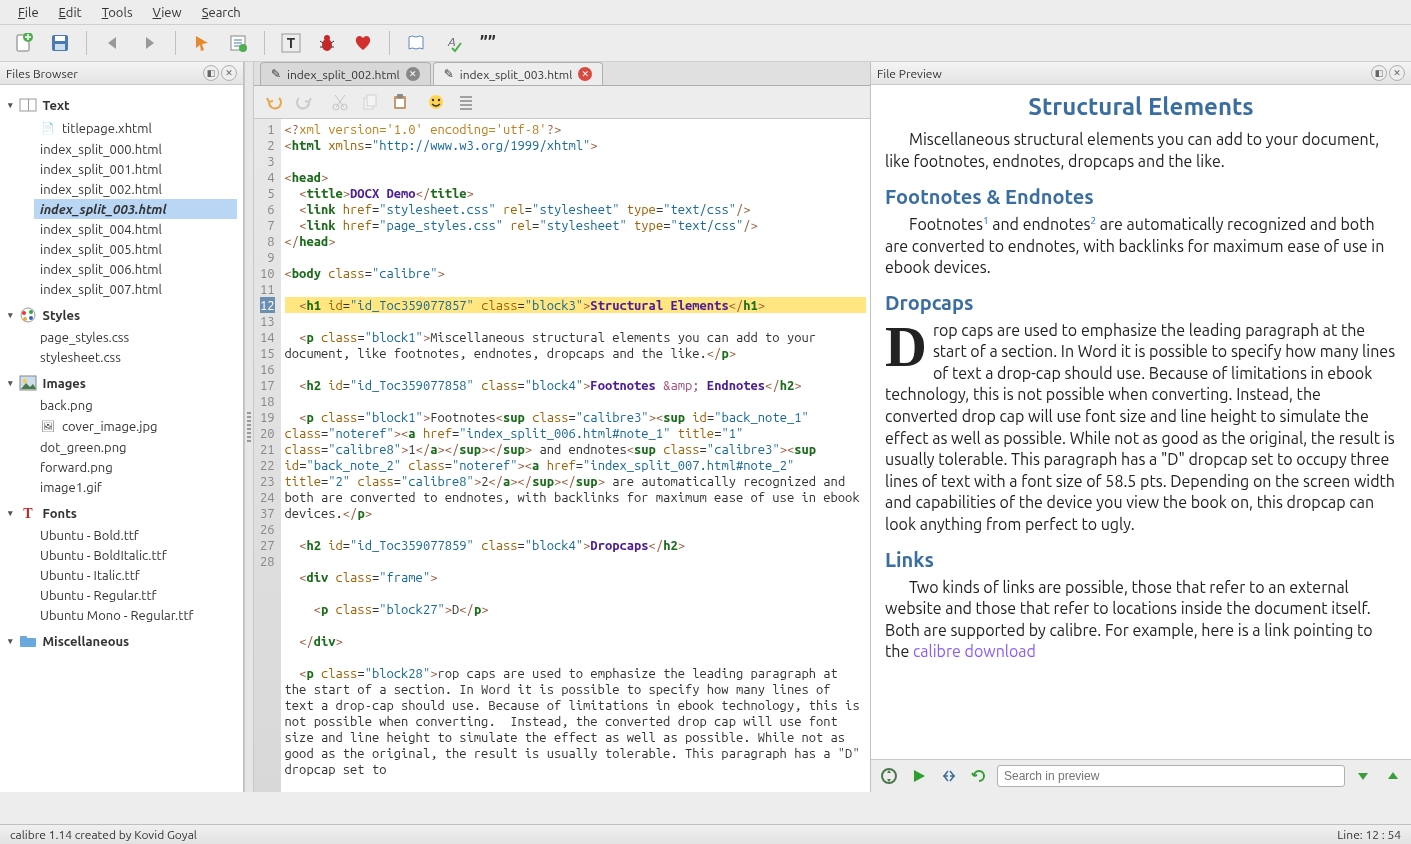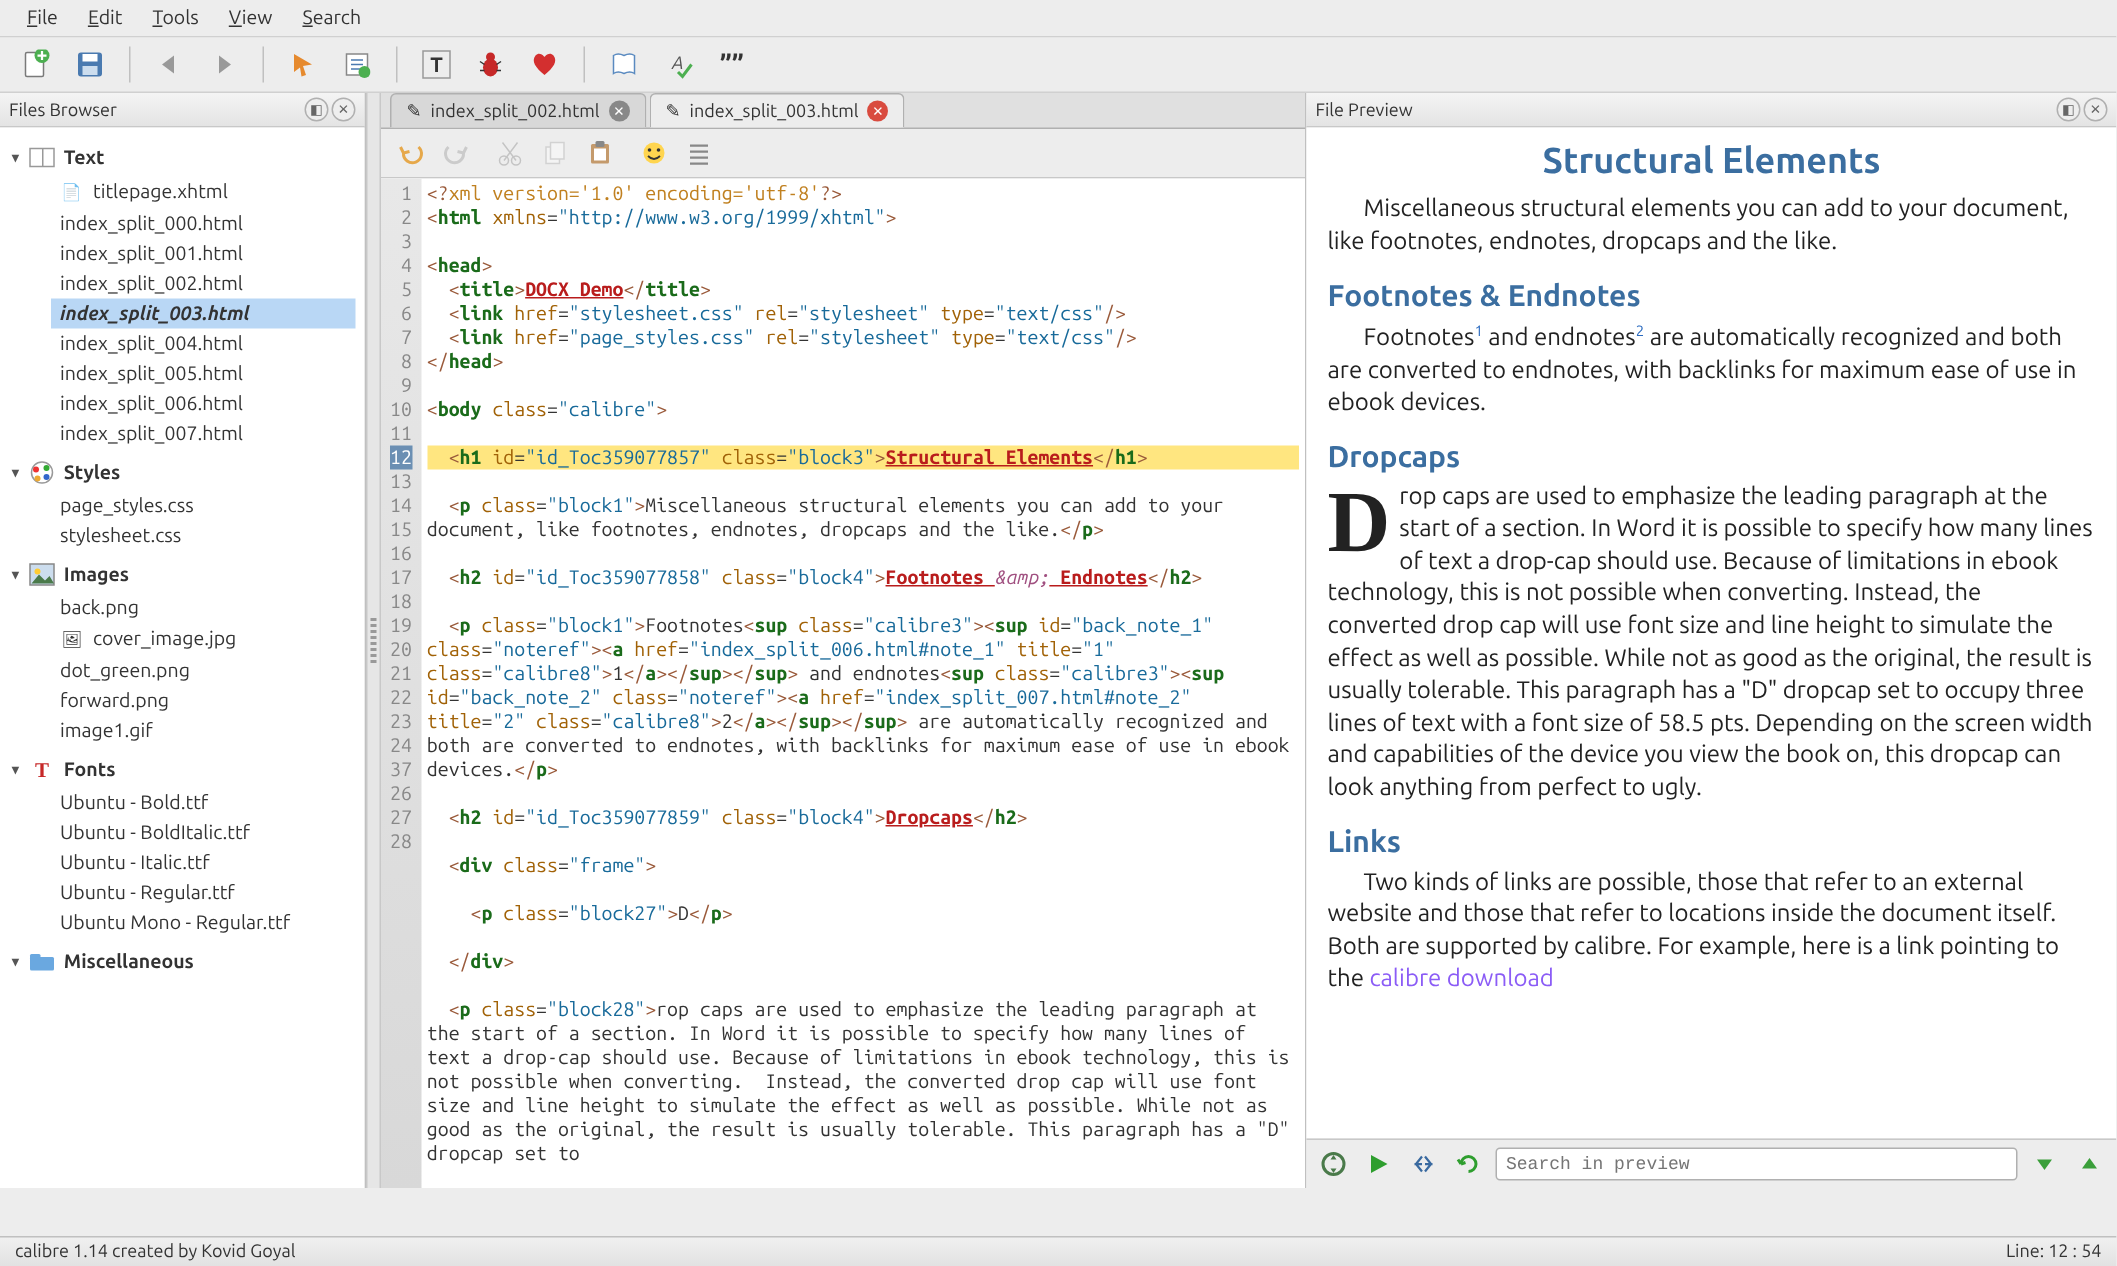--- a/index.html
+++ b/index.html
@@ -36,36 +36,36 @@
 .etbtn { width:24px;height:24px;display:flex;align-items:center;justify-content:center;cursor:pointer; }
 .code-wrap { flex:1; display:flex; overflow:hidden; background:#fff; }
 .gutter { background: linear-gradient(#e8e8e8,#d8d8d8); color:#888; text-align:right; padding: 2px 6px; font-family: "Ubuntu Mono", monospace; font-size:13px; line-height:16px; user-select:none; }
 .gutter .ln.hl { background:#6b8fb3;color:#fff; }
 .code { flex:1; font-family:"Ubuntu Mono",monospace; font-size:13px; line-height:16px; white-space:pre; overflow:auto; padding:2px 4px; color:#333; }
 .code .row { min-height:16px; }
 .code .row.hl { background:#ffe680; }
 .t-tag { color:#1a6b1a; font-weight:bold; }
 .t-attr { color:#a16207; }
 .t-str { color:#186a9a; }
-.t-txt { color:#b91c1c; font-weight:bold;text-decoration:underline; }
+.t-txt { color:#4c1d95; font-weight:bold; }
 .t-pi { color:#c08020; }
-.t-ent { color:#a05080; font-style:italic; }
+.t-ent { color:#a05080; }
 .t-punc { color:#9a5a3a; }
 .preview { width: 540px; display:flex; flex-direction:column; background:#ededed; }
 .preview-body { flex:1; overflow-y:auto; background:#fff; padding: 6px 14px 10px 14px; font-family: "Ubuntu", sans-serif; font-size:16px; line-height:1.35; color:#222; }
 .preview-body h1.title { color:#3b6ea0; font-size:24px; text-align:center; font-weight:bold; margin-bottom:6px; }
 .preview-body h2 { color:#3b6ea0; font-size:20px; font-weight:bold; margin:10px 0 4px; }
 .preview-body p { margin-bottom:6px; }
 .preview-body p.indent { text-indent: 24px; }
 .preview-body sup.note { color:#2a6abf; font-size:10px; vertical-align:super; }
 .dropcap { float:left; font-size:58px; line-height:46px; font-weight:bold; padding-right:6px; padding-top:4px; font-family: serif; }
 .preview-body a.link { color:#8b5cf6; }
 .preview-footer { display:flex; align-items:center; gap:6px; padding:4px 6px; background:#ededed; border-top:1px solid #c8c8c8; }
 .pfbtn { width:24px;height:24px;display:flex;align-items:center;justify-content:center;cursor:pointer; }
-.search-preview { flex:1; height:22px; border:1px solid #b0b0b0; border-radius:3px; padding:2px 6px; font-size:12px; background:#fff;font-family:Liberation Mono, monospace; }
+.search-preview { flex:1; height:22px; border:1px solid #b0b0b0; border-radius:3px; padding:2px 6px; font-size:12px; background:#fff; }
 .statusbar { display:flex; justify-content:space-between; align-items:center; padding:3px 10px; background:linear-gradient(#f0f0f0,#e2e2e2); border-top:1px solid #c0c0c0; font-size:12px;margin-top:32px; }
 .vsplit { width:10px; background:#e6e6e6; border-left:1px solid #c8c8c8; border-right:1px solid #c8c8c8; cursor:col-resize; display:flex;align-items:center;justify-content:center; }
 .vsplit .grip { width:4px;height:30px;background:repeating-linear-gradient(#999,#999 2px,transparent 2px,transparent 4px); }
 svg { display:block; }
 </style>
 </head>
 <body>
 
 <div class="app">
 

